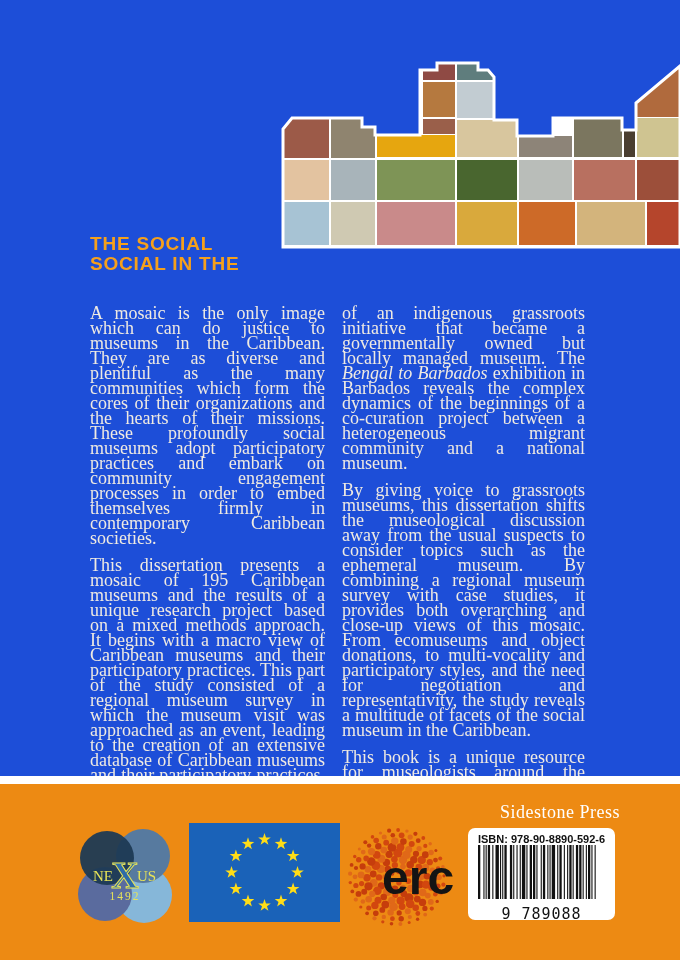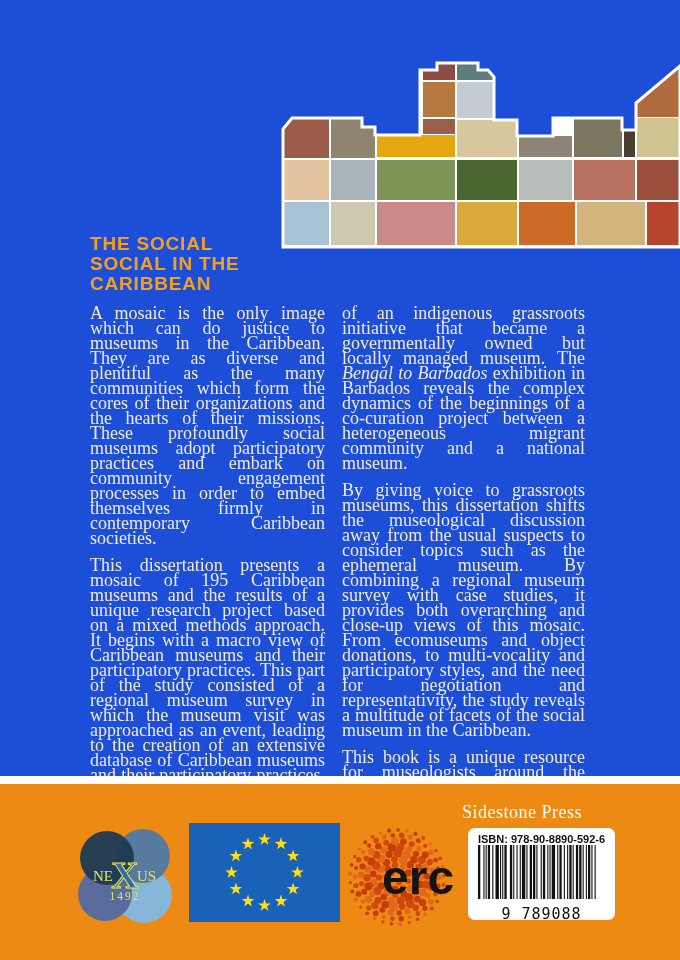--- a/index.html
+++ b/index.html
@@ -12,21 +12,21 @@
   .col{position:absolute;top:306px;color:#EFEAE2;font-size:18px;line-height:15px;
        text-align:justify;hyphens:auto;-webkit-hyphens:auto;}
   .col p{margin:0 0 12px 0;}
   .col-left{left:90px;width:235px;}
   .col-right{left:342px;width:243px;}
   .strip{position:absolute;left:0;top:776px;width:680px;height:8px;background:#FFFFFF;}
   .band{position:absolute;left:0;top:784px;width:680px;height:176px;background:#ED8A13;}
   #nexus-svg{position:absolute;left:73px;top:824px;}
   #flag-svg{position:absolute;left:189px;top:823px;}
   #erc-svg{position:absolute;left:332px;top:818px;}
-  .publisher-name{position:absolute;left:462px;top:802px;width:158px;text-align:left;
+  .publisher-name{position:absolute;left:462px;top:802px;width:158px;text-align:right;
                   color:#FFFFFF;font-family:"Liberation Serif",serif;font-size:18px;
                   letter-spacing:.5px;}
   .isbn-box{position:absolute;left:468px;top:828px;width:147px;height:92px;background:#FFFFFF;
             border-radius:7px;overflow:hidden;}
   .isbn-label{margin-top:5px;text-align:center;color:#111;
               font-family:"Liberation Sans",sans-serif;font-size:11px;font-weight:bold;}
   .barcode-digits{text-align:center;color:#111;font-family:"DejaVu Sans Mono",monospace;
                   font-size:15px;margin-top:-2px;letter-spacing:1px;}
 </style>
 </head>
@@ -70,21 +70,20 @@
         <rect x="519" y="202" width="56" height="43" fill="#cd6a28"></rect>
         <rect x="577" y="202" width="68" height="43" fill="#d3b47c"></rect>
         <rect x="647" y="202" width="33" height="43" fill="#b5452c"></rect>
       </g>
       <path d="M283,247 L283,129 L292,118 L362,118 L362,127 L375,127 L375,135 L420,135 L420,70 L437,70 L437,63 L478,63 L478,70 L488,70 L494,77 L494,120 L517,120 L517,136 L553,136 L553,118 L622,118 L622,130 L636,130 L636,103 L680,66 L680,247 Z" fill="none" stroke="#FFFFFF" stroke-width="3" stroke-linejoin="miter"></path>
     </svg>
 
   <h1 class="title" style="color: rgb(245, 160, 28);">
     <div>THE SOCIAL</div>
     <div>SOCIAL IN THE</div>
-    <div>CARIBBEAN</div>
   </h1>
 
   <div class="col col-left">
       <p><span>A mosaic is the only image which can do justice to museums in the Caribbean. They are as diverse and plentiful as the many communities which form the cores of their organizations and the hearts of their missions. These profoundly social museums adopt participatory practices and embark on community engagement processes in order to embed themselves firmly in contemporary Caribbean societies.</span></p>
       <p><span>This dissertation presents a mosaic of 195 Caribbean museums and the results of a unique research project based on a mixed methods approach. It begins with a macro view of Caribbean museums and their participatory practices. This part of the study consisted of a regional museum survey in which the museum visit was approached as an event, leading to the creation of an extensive database of Caribbean museums and their participatory practices. The dissertation continues by zooming in to a micro level to explore the dynamics of community engagement processes in two case studies. The </span><i>Kalinago Barana Autê</i><span> in Dominica shows the ongoing process</span></p>
     </div>
   <div class="col col-right">
       <p><span>of an indigenous grassroots initiative that became a governmentally owned but locally managed museum. The </span><i>Bengal to Barbados</i><span> exhibition in Barbados reveals the complex dynamics of the beginnings of a co-curation project between a heterogeneous migrant community and a national museum.</span></p>
       <p><span>By giving voice to grassroots museums, this dissertation shifts the museological discussion away from the usual suspects to consider topics such as the ephemeral museum. By combining a regional museum survey with case studies, it provides both overarching and close-up views of this mosaic. From ecomuseums and object donations, to multi-vocality and participatory styles, and the need for negotiation and representativity, the study reveals a multitude of facets of the social museum in the Caribbean.</span></p>
       <p><span>This book is a unique resource for museologists around the world, especially those interested in community engagement. It is particularly valuable for those working in, with, or on museums in the Caribbean.</span></p>

